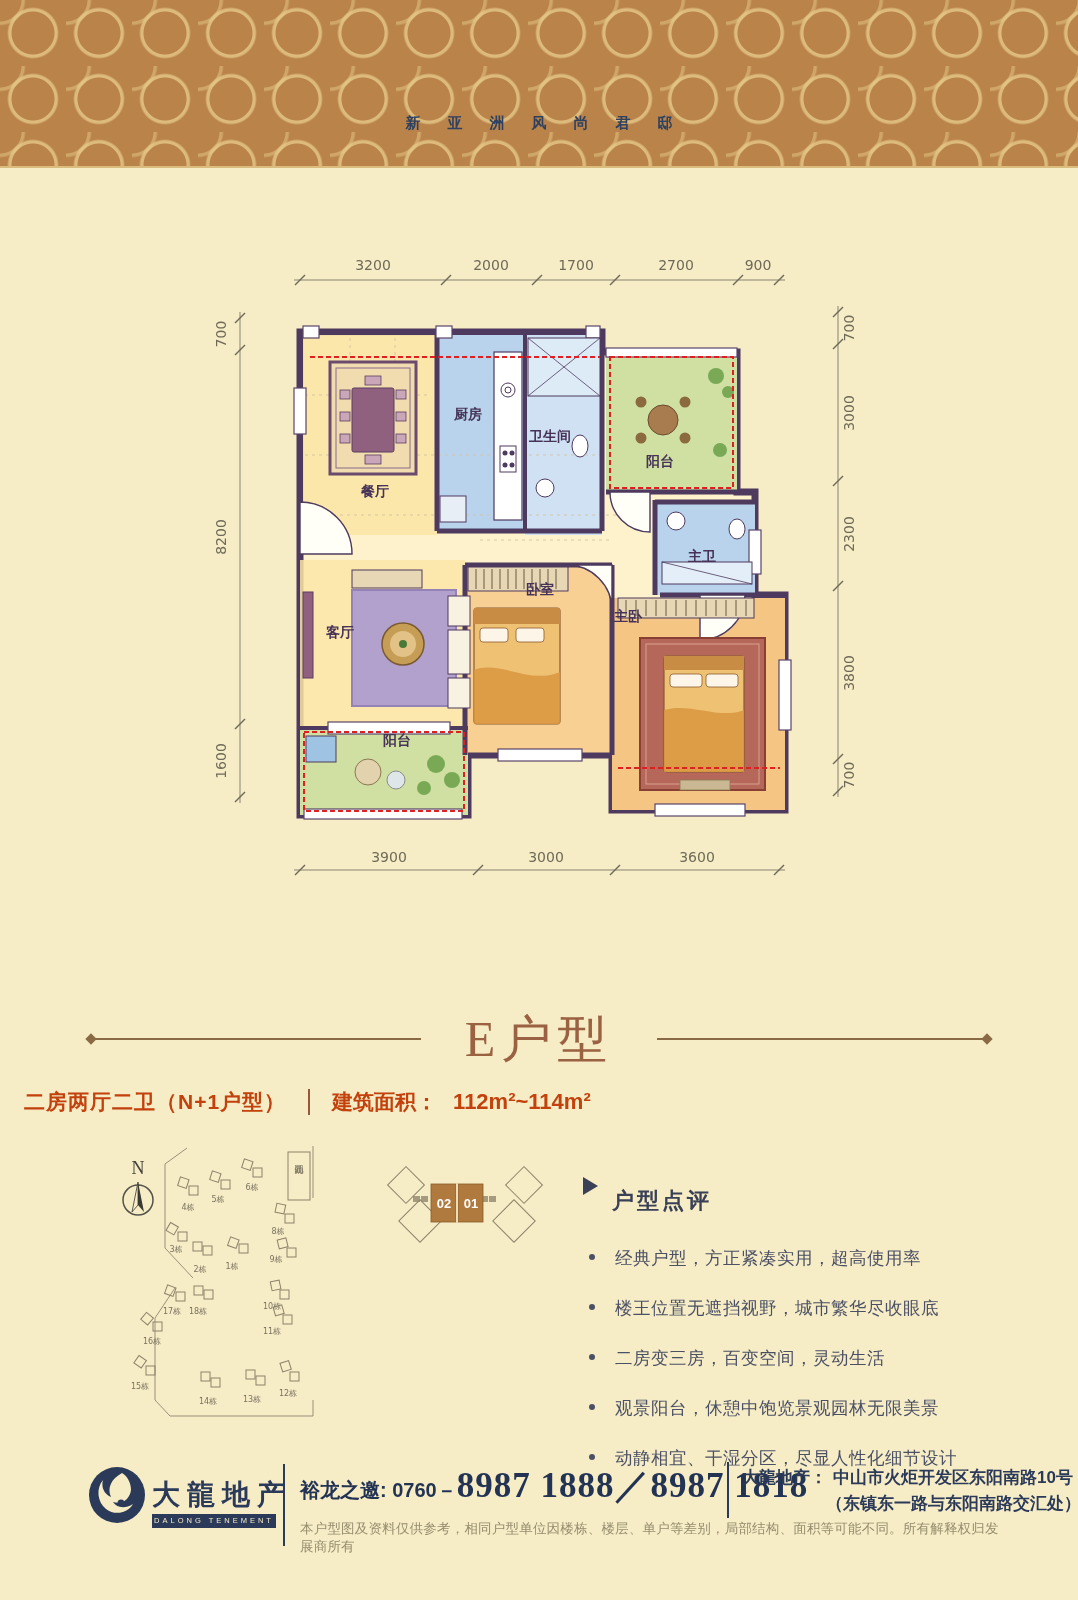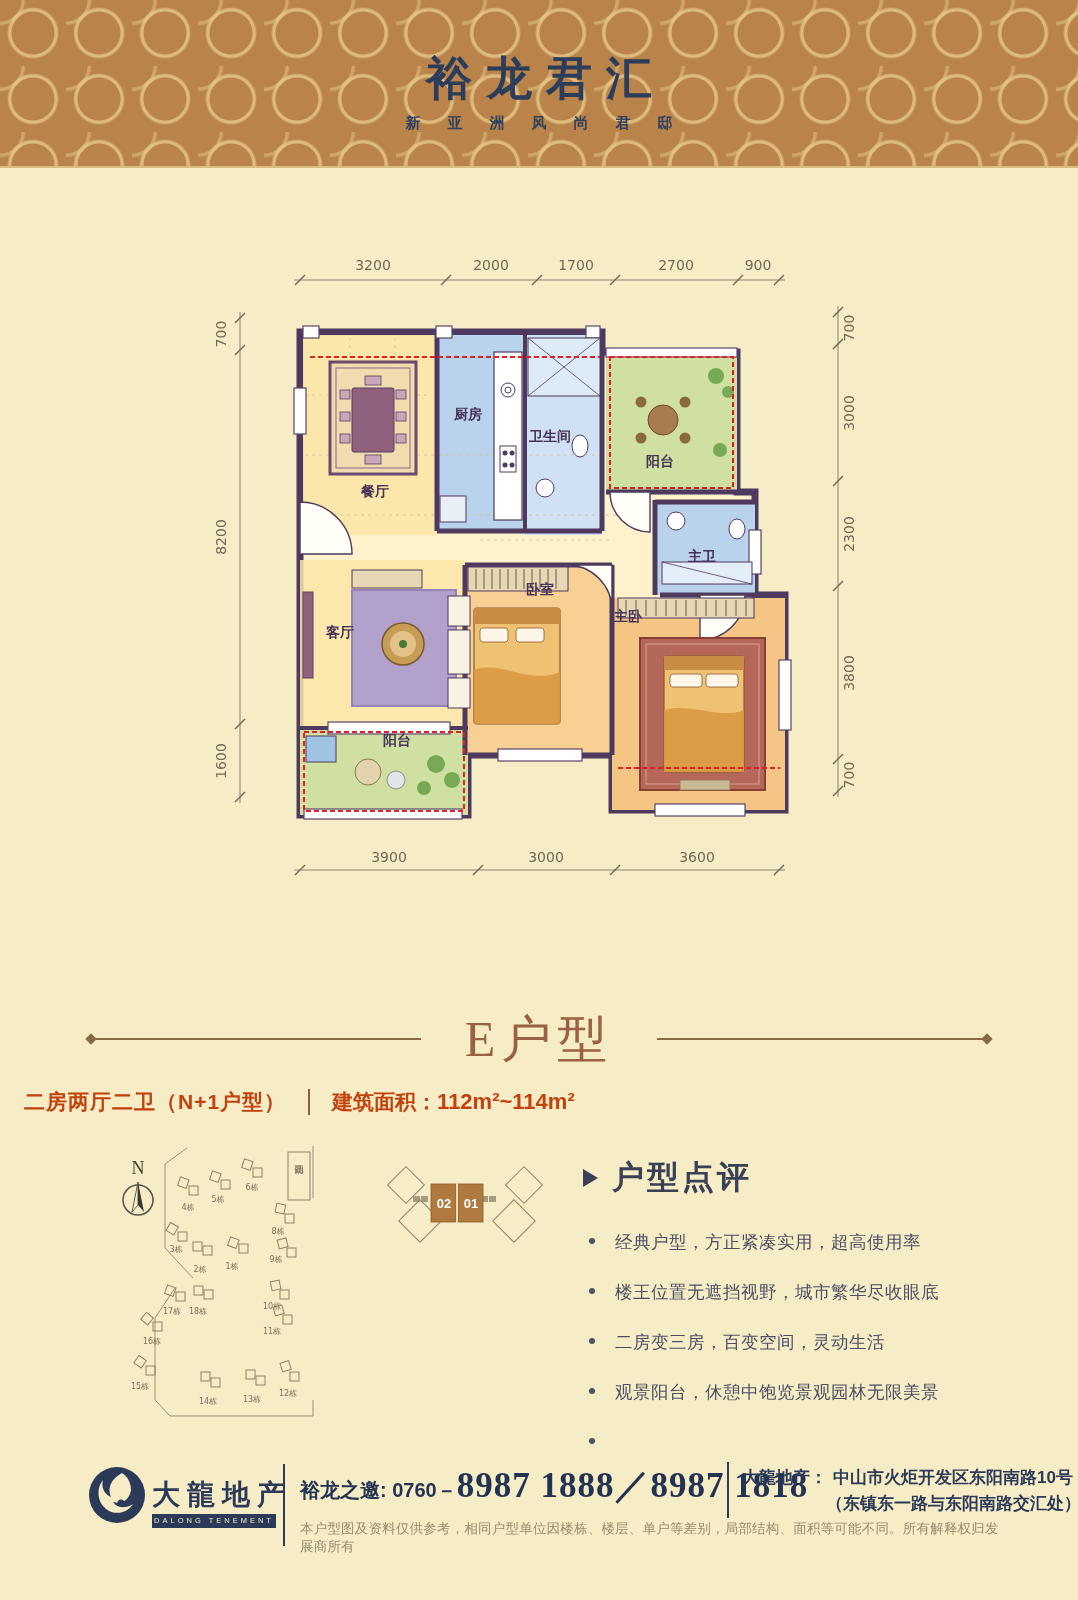--- a/index.html
+++ b/index.html
@@ -29,31 +29,31 @@
   
   .type-row{position:absolute;left:0;top:1014px;width:100%;display:flex;align-items:center;justify-content:center;gap:44px;}
   .type-line{position:relative;width:330px;height:2px;background:#8a6a45;}
   .type-line .dia{position:absolute;top:-3px;width:8px;height:8px;background:#8a6a45;transform:rotate(45deg);}
   .type-line.l .dia{left:-4px;} .type-line.r .dia{right:-4px;}
   .type-name{font-family:"Liberation Serif","DejaVu Serif",serif;font-size:50px;color:#9a6242;letter-spacing:6px;line-height:1;}
   .sub-row{position:absolute;left:0;top:1088px;width:100%;display:flex;align-items:center;justify-content:flex-start;gap:22px;color:#c2410c;padding-left:24px;}
   .sub-layout{font-size:21px;font-weight:600;letter-spacing:1px;}
   .sub-divider{width:2px;height:26px;background:#96593d;}
   .sub-area{font-size:21px;font-weight:600;}
-  .sub-area .val{font-size:22px;font-weight:600;margin-left:0;}
+  .sub-area .val{font-size:22px;font-weight:600;margin-left:16px;}
   
   .site-svg{position:absolute;left:75px;top:1128px;}
   .bld rect{fill:none;stroke:#8d8168;stroke-width:1;}
   .bl{font:8px "DejaVu Sans",sans-serif;fill:#7a7260;}
   .bound{fill:none;stroke:#9b9078;stroke-width:1;}
   
   .comments{position:absolute;left:583px;top:1156px;width:430px;}
   .c-head{display:flex;align-items:center;gap:14px;}
   .c-tri{width:0;height:0;border-left:15px solid #3a4156;border-top:9px solid transparent;border-bottom:9px solid transparent;}
-  .c-title{font-size:32px;font-weight:700;color:#3a4156;letter-spacing:3px;}
+  .c-title{font-size:22px;font-weight:700;color:#3a4156;letter-spacing:3px;margin-top:30px;}
   .c-list{list-style:none;margin:30px 0 0 6px;padding:0;}
   .c-list li{display:flex;align-items:flex-start;margin-bottom:26px;color:#4b5065;font-size:17.5px;letter-spacing:.5px;}
   .c-dot{flex:0 0 auto;width:6px;height:6px;border-radius:50%;background:#4b5065;margin:8px 20px 0 0;}
   
   .logo-mark{position:absolute;left:88px;top:1466px;}
   .logo-cn{position:absolute;left:152px;top:1476px;font-family:"Liberation Serif","DejaVu Serif",serif;
     font-size:28px;font-weight:700;color:#2b3a58;letter-spacing:7px;white-space:nowrap;}
   .logo-bar{position:absolute;left:152px;top:1514px;width:124px;height:14px;background:#2b3a58;
     color:#f6ecc6;font-size:7.5px;letter-spacing:3px;text-align:center;line-height:14px;}
   .fdiv1{position:absolute;left:283px;top:1464px;width:2px;height:82px;background:#2b3a58;}
@@ -65,21 +65,20 @@
   .addr .a1{display:flex;gap:6px;}
   .addr .a2{margin-left:84px;margin-top:3px;}
   .disclaimer{position:absolute;left:300px;top:1520px;width:712px;font-size:13.5px;color:#958d6e;letter-spacing:.2px;}
 </style>
 </head>
 <body>
 
 <div class="page">
 
   <div class="header">
-    <div class="brand-title">裕龙君汇</div>
     <div class="brand-tagline">新亚洲风尚君邸</div>
   </div>
 
   <svg class="plan-svg" width="1078" height="700" viewBox="0 0 1078 700">
 
     <path d="M300,92 L602,92 L602,112 L737,112 L737,252 L755,252 L755,355 L785,355 L785,570 L612,570 L612,515 L468,515 L468,575 L300,575 Z" fill="#fdf2cc" stroke="#4e3a5f" stroke-width="7"></path>
 
     <g>
       <rect x="303" y="95" width="134" height="200" fill="#fbe5a6" opacity="0.9"></rect>
       <rect x="300" y="320" width="165" height="170" fill="#fbe5a6" opacity="0.85"></rect>
@@ -470,20 +469,21 @@
       <li>
           <span class="c-dot"></span>
           <span>二房变三房，百变空间，灵动生活</span>
         </li>
       <li>
           <span class="c-dot"></span>
           <span>观景阳台，休憩中饱览景观园林无限美景</span>
         </li>
       <li>
           <span class="c-dot"></span>
+          <span>动静相宜、干湿分区，尽显人性化细节设计</span>
         </li>
     </ul>
   </div>
 
   <svg class="logo-mark" width="58" height="58" viewBox="0 0 58 58">
     <circle cx="29" cy="29" r="28" fill="#2b3a58"></circle>
     <path d="M34,7 C23,13 19,22 23,31 C16,28 13,21 15,14 C8,22 9,36 18,43 C27,50 40,47 45,38 C37,43 29,42 25,36 C34,39 42,33 43,24 C43,16 39,10 34,7 Z" fill="#f6ecc6"></path>
     <circle cx="33" cy="37" r="3.5" fill="#2b3a58"></circle>
   </svg>
   <div class="logo-cn">大龍地产</div>

